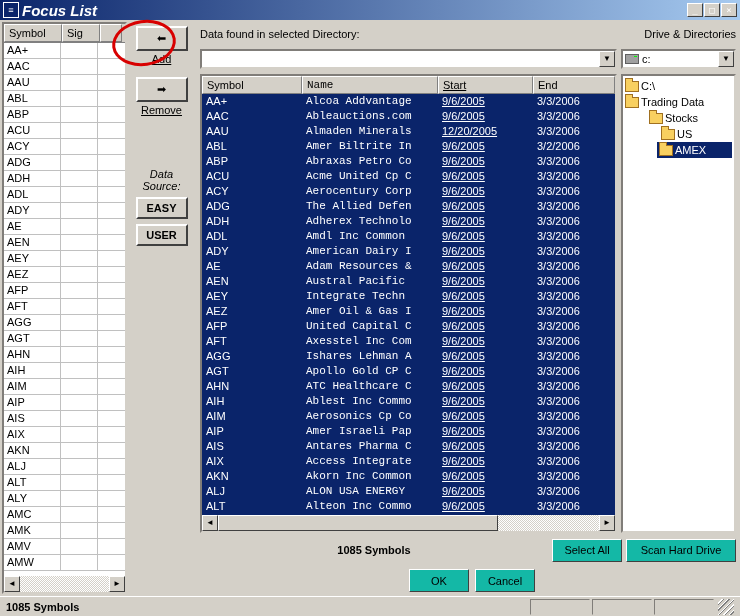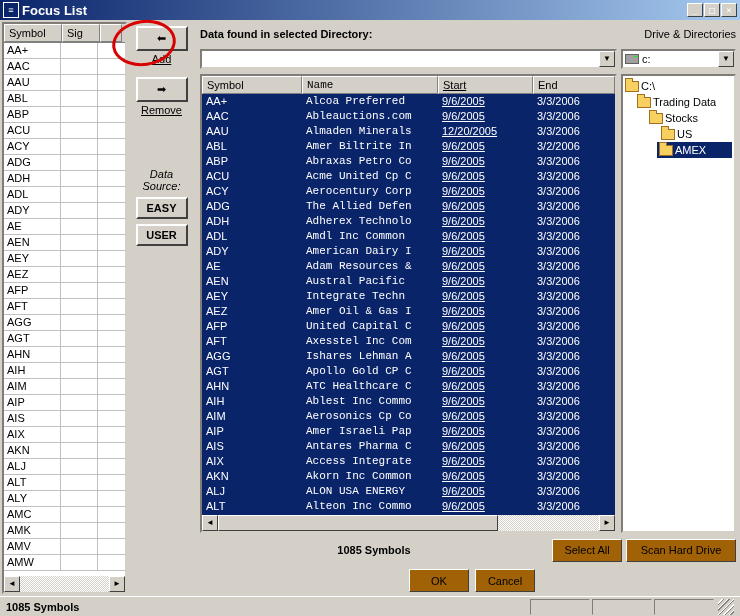--- a/index.html
+++ b/index.html
@@ -1,20 +1,20 @@
 <!DOCTYPE html>
 <html><head>
 <meta charset="utf-8">
 <style>
 * { box-sizing: border-box; margin: 0; padding: 0; font-family: "Tahoma", "MS Sans Serif", sans-serif; font-size: 11px; }
 body { background: #d4d0c8; width: 740px; height: 616px; overflow: hidden; position: relative; }
 
 .titlebar { background: linear-gradient(to right, #0a246a, #a6caf0); height: 20px; display: flex; align-items: center; padding: 2px 3px; color: white; }
 .titlebar-icon { width: 16px; height: 16px; background: #0a246a; border: 1px solid #fff; margin-right: 3px; display: inline-flex; align-items: center; justify-content: center; font-size: 9px; }
-.titlebar-text { flex: 1; font-weight: bold; font-size: 13px; }
+.titlebar-text { flex: 1; font-weight: bold; font-size: 15px; font-style: italic; }
 .titlebar-btns { display: flex; gap: 1px; }
 .tbtn { width: 16px; height: 14px; background: #d4d0c8; border: 1px solid; border-color: #fff #404040 #404040 #fff; font-family: "Marlett", monospace; font-size: 9px; text-align: center; line-height: 12px; cursor: default; }
 
 .main { display: flex; height: 576px; }
 
 .left-panel { width: 127px; border: 2px inset #d4d0c8; background: #fff; display: flex; flex-direction: column; margin: 2px 0 2px 2px; }
 .left-header { display: flex; background: #d4d0c8; border-bottom: 1px solid #808080; }
 .left-header .col { border: 1px solid; border-color: #fff #808080 #808080 #fff; padding: 2px 4px; height: 18px; }
 .left-header .col.sym { width: 58px; }
 .left-header .col.sig { width: 38px; }
@@ -28,21 +28,21 @@
 .left-scroll .track { flex: 1; background: repeating-conic-gradient(#d4d0c8 0% 25%, #fff 0% 50%) 0 0/2px 2px; }
 
 .mid-panel { width: 70px; padding: 6px 4px; display: flex; flex-direction: column; align-items: center; gap: 2px; }
 .arrow-btn { width: 52px; height: 25px; background: #d4d0c8; border: 2px solid; border-color: #fff #404040 #404040 #fff; display: flex; align-items: center; justify-content: center; font-size: 16px; cursor: default; }
 .btn-label { font-size: 11px; margin-bottom: 10px; text-decoration: underline; }
 .ds-label { text-align: center; margin-top: 40px; font-style: italic; }
 .ds-btn { width: 52px; height: 22px; background: #d4d0c8; border: 2px solid; border-color: #fff #404040 #404040 #fff; font-weight: bold; font-size: 11px; cursor: default; margin-top: 3px; }
 
 .right-panel { flex: 1; padding: 4px; display: flex; flex-direction: column; position: relative; }
 .right-top { display: flex; align-items: center; height: 20px; }
-.right-top-label { flex: 1; font-weight: bold; }
+.right-top-label { flex: 1; }
 .drv-label { }
 .right-row2 { display: flex; gap: 4px; height: 22px; align-items: center; margin-top: 4px; }
 .dir-combo { flex: 1; height: 20px; background: #fff; border: 2px inset #d4d0c8; display: flex; }
 .dir-combo .drop { width: 16px; background: #d4d0c8; border: 1px solid; border-color: #fff #404040 #404040 #fff; text-align: center; line-height: 14px; font-size: 8px; }
 .drive-combo { width: 115px; height: 20px; background: #fff; border: 2px inset #d4d0c8; display: flex; align-items: center; padding-left: 2px; }
 .drive-combo .drop { width: 16px; height: 16px; margin-left: auto; background: #d4d0c8; border: 1px solid; border-color: #fff #404040 #404040 #fff; text-align: center; line-height: 13px; font-size: 8px; }
 .drive-icon { width: 14px; height: 10px; background: #a0a0a0; border: 1px solid #606060; margin-right: 3px; position: relative; }
 .drive-icon::after { content: ""; position: absolute; width: 3px; height: 1px; background: #0f0; right: 1px; top: 1px; }
 
 .right-body { display: flex; gap: 4px; flex: 1; margin-top: 4px; min-height: 0; }
@@ -60,28 +60,28 @@
 .dt-hscroll { height: 16px; background: #d4d0c8; display: flex; }
 .dt-hscroll .sbtn { width: 16px; height: 16px; border: 1px solid; border-color: #fff #404040 #404040 #fff; text-align: center; line-height: 13px; font-size: 8px; }
 .dt-hscroll .track { flex: 1; background: repeating-conic-gradient(#d4d0c8 0% 25%, #fff 0% 50%) 0 0/2px 2px; position: relative; }
 .dt-hscroll .thumb { position: absolute; left: 0; top: 0; width: 280px; height: 16px; background: #d4d0c8; border: 1px solid; border-color: #fff #404040 #404040 #fff; }
 
 .tree-wrap { width: 115px; border: 2px inset #d4d0c8; background: #fff; padding: 2px; display: flex; flex-direction: column; }
 .tree-node { display: flex; align-items: center; height: 16px; gap: 2px; }
 .folder-icon { width: 14px; height: 11px; background: #f8d060; border: 1px solid #a07020; position: relative; }
 .folder-icon.open::before { content: ""; position: absolute; left: -1px; top: -4px; width: 6px; height: 3px; background: #f8d060; border: 1px solid #a07020; border-bottom: none; }
 .tree-node.sel { background: #0a246a; color: #fff; padding: 0 2px; }
-.indent-1 { margin-left: 12px; }
+.indent-1 { }
 .indent-2 { margin-left: 24px; }
 .indent-3 { margin-left: 36px; }
 .indent-4 { margin-left: 32px; }
 
 .bottom-row { display: flex; align-items: center; height: 26px; gap: 4px; margin-top: 4px; }
 .count-label { flex: 1; text-align: center; font-weight: bold; }
-.btn { height: 23px; padding: 0 10px; background: #a16207; border: 1px solid; border-color: #fff #404040 #404040 #fff; cursor: default; white-space: nowrap; }
+.btn { height: 23px; padding: 0 10px; background: #14b8a6; border: 1px solid; border-color: #fff #404040 #404040 #fff; cursor: default; white-space: nowrap; }
 
 .statusbar { height: 20px; border-top: 1px solid #fff; padding: 3px 6px; display: flex; align-items: center; }
 .status-text { font-weight: bold; }
 .status-panes { margin-left: auto; display: flex; }
 .status-pane { width: 60px; height: 16px; border: 1px inset #d4d0c8; margin-left: 2px; }
 .grip { width: 16px; height: 16px; margin-left: 4px; background: repeating-linear-gradient(-45deg, transparent 0 2px, #808080 2px 3px, #fff 3px 4px); }
 
 .red-circle { position: absolute; left: 112px; top: 20px; width: 64px; height: 46px; border: 3px solid #d80000; border-radius: 50%; pointer-events: none; z-index: 100; transform: rotate(-8deg); }
 
 .ok-cancel { display: flex; gap: 6px; margin-left: 8px; }
@@ -289,21 +289,21 @@
       <div class="data-table-wrap">
         <div class="dt-header">
           <div class="h w-sym">Symbol</div>
           <div class="h w-name">Name</div>
           <div class="h w-start">Start</div>
           <div class="h w-end">End</div>
         </div>
         <div class="dt-rows" id="dt-rows">
             <div class="dt-row">
               <div class="c w-sym">AA+</div>
-              <div class="c w-name">Alcoa Preferred</div>
+              <div class="c w-name">Alcoa Addvantage</div>
               <div class="c w-start">9/6/2005</div>
               <div class="c w-end">3/3/2006</div>
             </div>
             <div class="dt-row">
               <div class="c w-sym">AAC</div>
               <div class="c w-name">Ableauctions.com</div>
               <div class="c w-start">9/6/2005</div>
               <div class="c w-end">3/3/2006</div>
             </div>
             <div class="dt-row">

